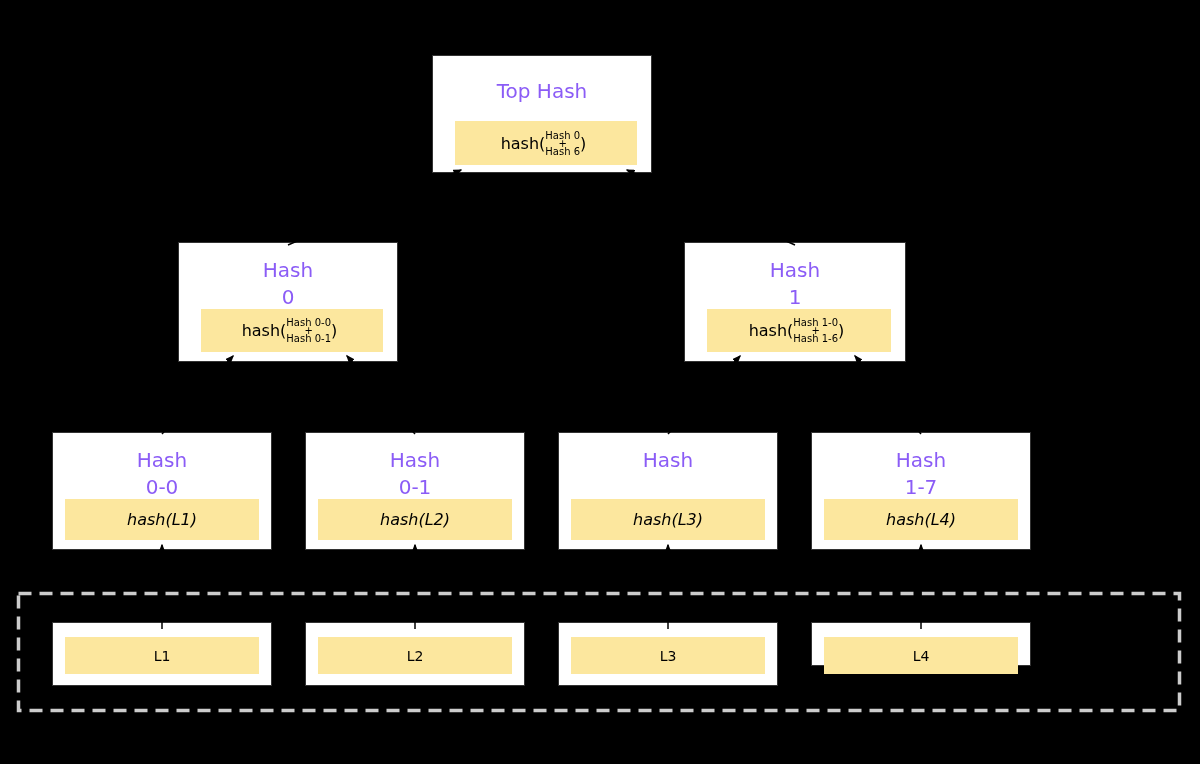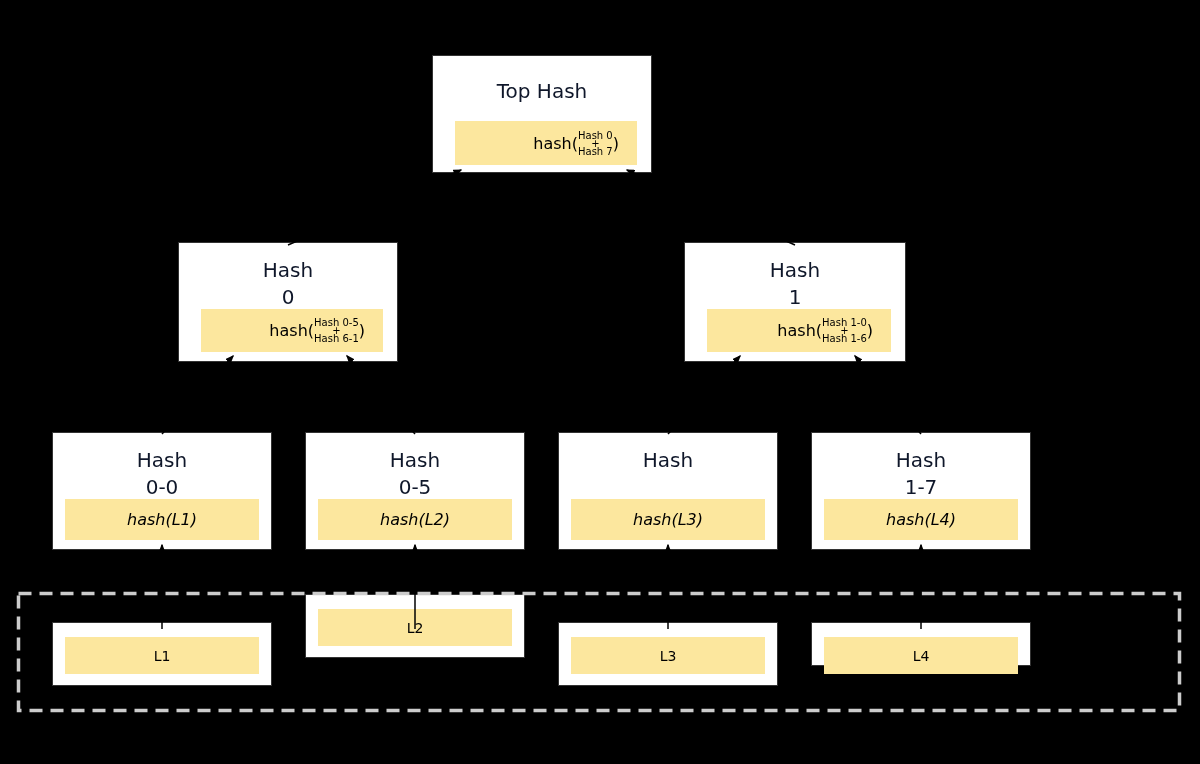--- a/index.html
+++ b/index.html
@@ -5,26 +5,26 @@
   html,body{margin:0;padding:0;background:#000;}
   #stage{
     position:relative;width:1200px;height:764px;background:#000;
     font-family:"DejaVu Sans","Liberation Sans",sans-serif;color:#000;
     overflow:hidden;
   }
   .node{
     position:absolute;background:#fff;border:1px solid #333;box-sizing:border-box;
   }
   .title{
-    text-align:center;font-size:20px;line-height:27px;padding-top:14px;color:#0f172a;
+    text-align:center;font-size:20px;line-height:27px;padding-top:14px;color:#8b5cf6;
   }
   .title.single{padding-top:22px;}
   .hbox{
     position:absolute;left:14px;right:14px;height:44px;background:#fce79e;
-    display:flex;align-items:center;justify-content:flex-end;
+    display:flex;align-items:center;justify-content:center;
     padding:0 18px 0 13px;box-sizing:border-box;margin-left:8px;
   }
   .hbox .fn{font-size:16px;}
   .hbox .paren{font-size:16px;}
   .stack{font-size:10px;text-align:center;line-height:9px;}
   .stack .plus{font-size:10px;line-height:7px;}
   .hbox-simple{
     position:absolute;left:12px;right:12px;height:41px;background:#fce79e;
     display:flex;align-items:center;justify-content:center;font-size:16px;font-style:italic;
   }
@@ -40,57 +40,57 @@
   .n-top .hbox{top:65px;}
   .n-h0  {left:178px;top:242px;width:220px;height:120px;}
   .n-h1  {left:684px;top:242px;width:222px;height:120px;}
   .n-h0 .hbox,.n-h1 .hbox{top:66px;height:43px;}
   .n-h00 {left:52px; top:432px;width:220px;height:118px;}
   .n-h01 {left:305px;top:432px;width:220px;height:118px;}
   .n-h10 {left:558px;top:432px;width:220px;height:118px;}
   .n-h11 {left:811px;top:432px;width:220px;height:118px;}
   .n-h00 .hbox-simple,.n-h01 .hbox-simple,.n-h10 .hbox-simple,.n-h11 .hbox-simple{top:66px;}
   .n-l1{left:52px; top:622px;width:220px;height:64px;}
-  .n-l2{left:305px;top:594px;width:220px;height:64px;padding-left:16px;}
+  .n-l2{left:305px;top:622px;width:220px;height:64px;padding-left:16px;}
   .n-l3{left:558px;top:622px;width:220px;height:64px;text-decoration:underline;}
   .n-l4{left:811px;top:622px;width:220px;height:44px;}
   #overlay{
     position:absolute;left:0;top:0;width:1200px;height:764px;z-index:10;
     pointer-events:none;
   }
 </style>
 </head>
 <body>
 
 <div id="stage">
 
   <div class="node n-top">
     <div class="title single">Top Hash</div>
     <div class="hbox">
       <span class="fn">hash(</span>
       <span class="stack">
         <div>Hash 0</div>
         <div class="plus">+</div>
-        <div>Hash 7</div>
+        <div>Hash 6</div>
       </span>
       <span class="paren">)</span>
     </div>
   </div>
 
   <div class="node n-h0">
     <div class="title">
       <div>Hash</div>
       <div>0</div>
     </div>
     <div class="hbox">
       <span class="fn">hash(</span>
       <span class="stack">
-        <div>Hash 0-5</div>
+        <div>Hash 0-0</div>
         <div class="plus">+</div>
-        <div>Hash 6-1</div>
+        <div>Hash 0-1</div>
       </span>
       <span class="paren">)</span>
     </div>
   </div>
 
   <div class="node n-h1">
     <div class="title">
       <div>Hash</div>
       <div>1</div>
     </div>
@@ -109,21 +109,21 @@
     <div class="title">
       <div>Hash</div>
       <div>0-0</div>
     </div>
     <div class="hbox-simple">hash(L1)</div>
   </div>
 
   <div class="node n-h01">
     <div class="title">
       <div>Hash</div>
-      <div>0-5</div>
+      <div>0-1</div>
     </div>
     <div class="hbox-simple">hash(L2)</div>
   </div>
 
   <div class="node n-h10">
     <div class="title">
       <div>Hash</div>
     </div>
     <div class="hbox-simple">hash(L3)</div>
   </div>

